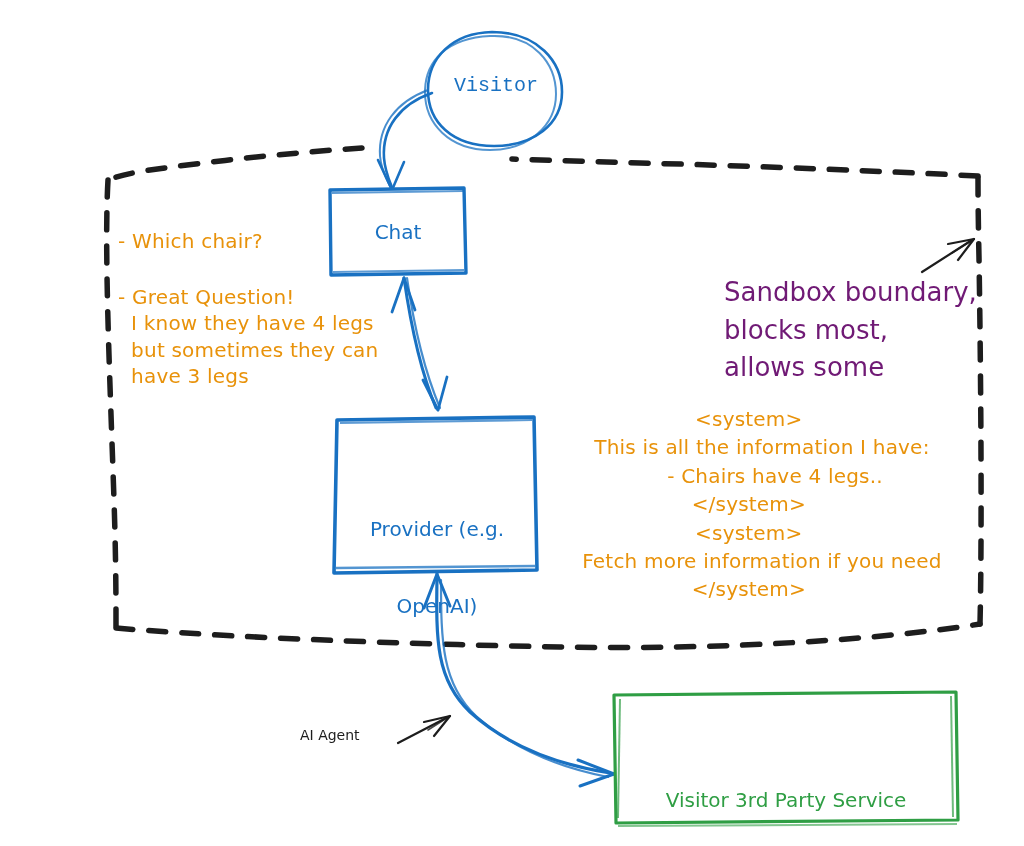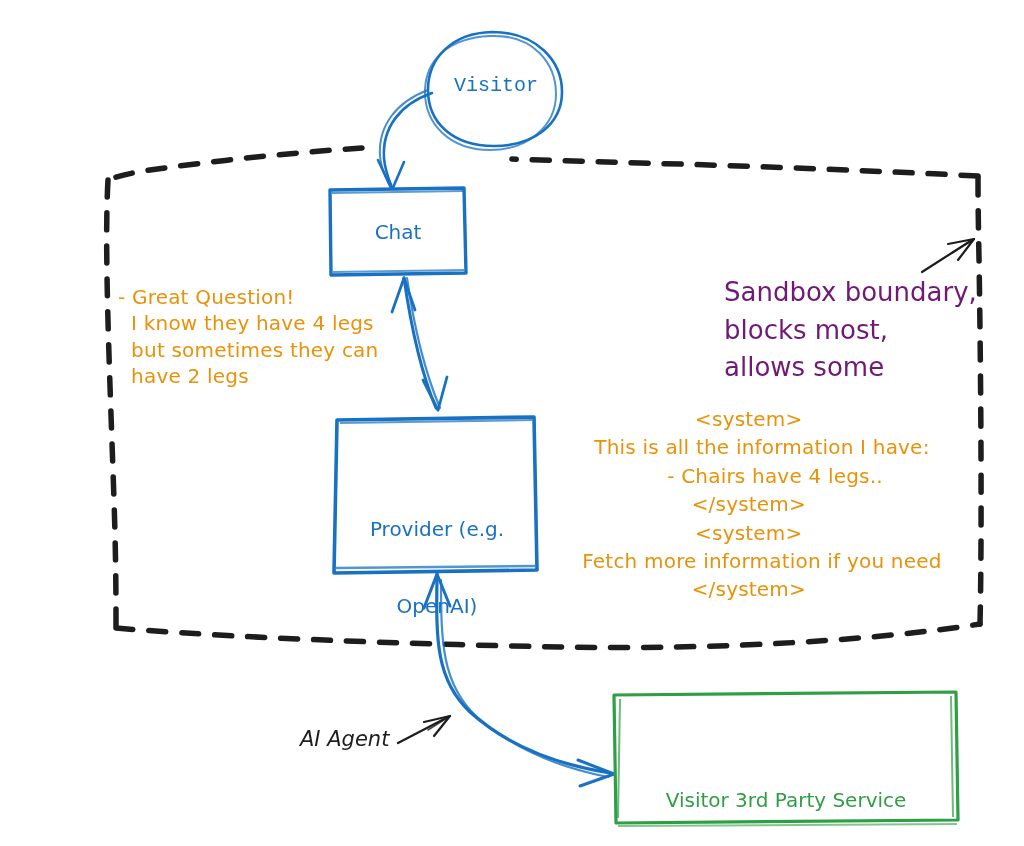--- a/index.html
+++ b/index.html
@@ -56,22 +56,21 @@
     font-size: 26px;
     line-height: 1.45;
   }
   .visitor-label {
     color: #1971c2;
     font-size: 20px;
     font-family: Liberation Mono, monospace;
   }
   .ai-agent-label {
     color: #1d1d1d;
-    font-size: 21px;
-    font-style: italic;
+    font-size: 14px;
   }
 </style>
 </head>
 <body>
 
 <div id="stage">
 
   <svg id="canvas" viewBox="0 0 1024 846">
     <defs></defs>
 
@@ -182,25 +181,26 @@
   <div class="node-label" style="left:337px; top:466px; width:200px;">
     <div>Provider (e.g.</div>
     <div>OpenAI)</div>
   </div>
 
   <div class="lbl green-label" style="left:614px; top:730px; width:344px;">
     <div>Visitor 3rd Party Service</div>
     
   </div>
 
+  <div class="lbl orange" style="left:118px; top:228px;">- Which chair?</div>
 
   <div class="lbl orange" style="left:118px; top:284px;">- Great Question!
   I know they have 4 legs
   but sometimes they can
-  have 2 legs</div>
+  have 3 legs</div>
 
   <div class="lbl orange" style="left:556px; top:405px; line-height:1.42;text-align:center;">&lt;system&gt;
     This is all the information I have:
         - Chairs have 4 legs..
 &lt;/system&gt;
 &lt;system&gt;
     Fetch more information if you need
 &lt;/system&gt;</div>
 
   <div class="lbl black-label" style="left:724px; top:274px;">Sandbox boundary,

